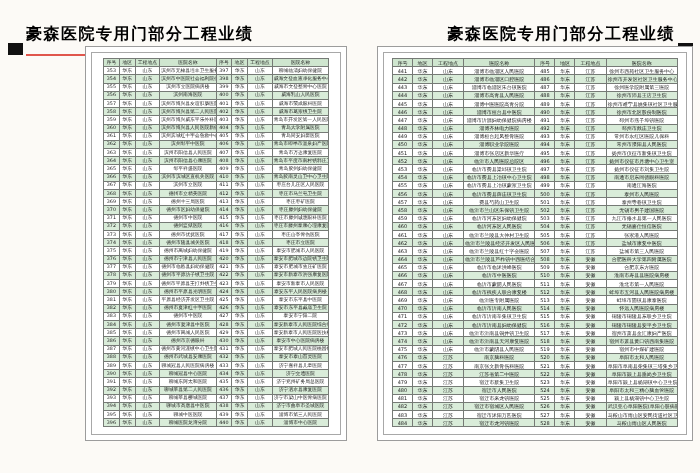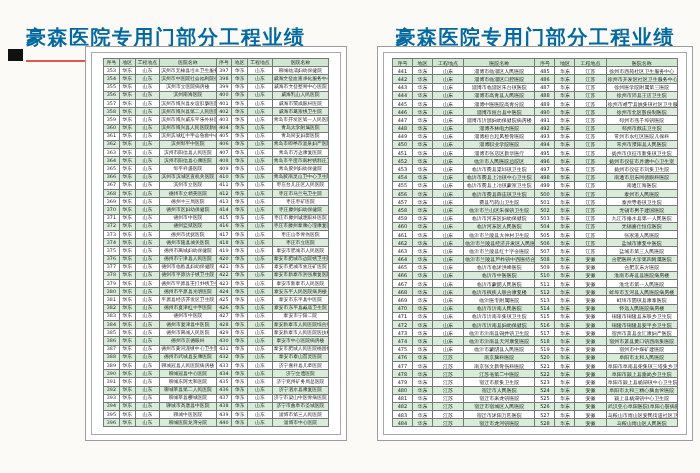--- a/index.html
+++ b/index.html
@@ -9,21 +9,21 @@
     font-family:"DejaVu Sans","Liberation Sans",sans-serif;
     overflow:hidden;
   }
   .page-header{
     position:absolute;top:24px;display:flex;align-items:flex-end;gap:3px;
   }
   .page-header .bullet{
     width:15px;height:12px;background:#111;display:inline-block;margin-bottom:1px;
   }
   .page-header .title{
-    color:#0369a1;font-size:20px;font-weight:bold;letter-spacing:1.5px;
+    color:#000000;font-size:16px;font-weight:bold;letter-spacing:1.5px;
     border-bottom:2px solid #e0564c;padding-bottom:9px;white-space:nowrap;
   }
   #header1{left:8px;}
   #header2{right:7px;}
   .frame{
     position:absolute;top:46px;border:1px solid #9c9c9c;background:#fff;
   }
   #frame1{left:85px;width:260px;height:393px;}
   #frame2{left:377px;width:314px;height:393px;}
   .frame .inner{

